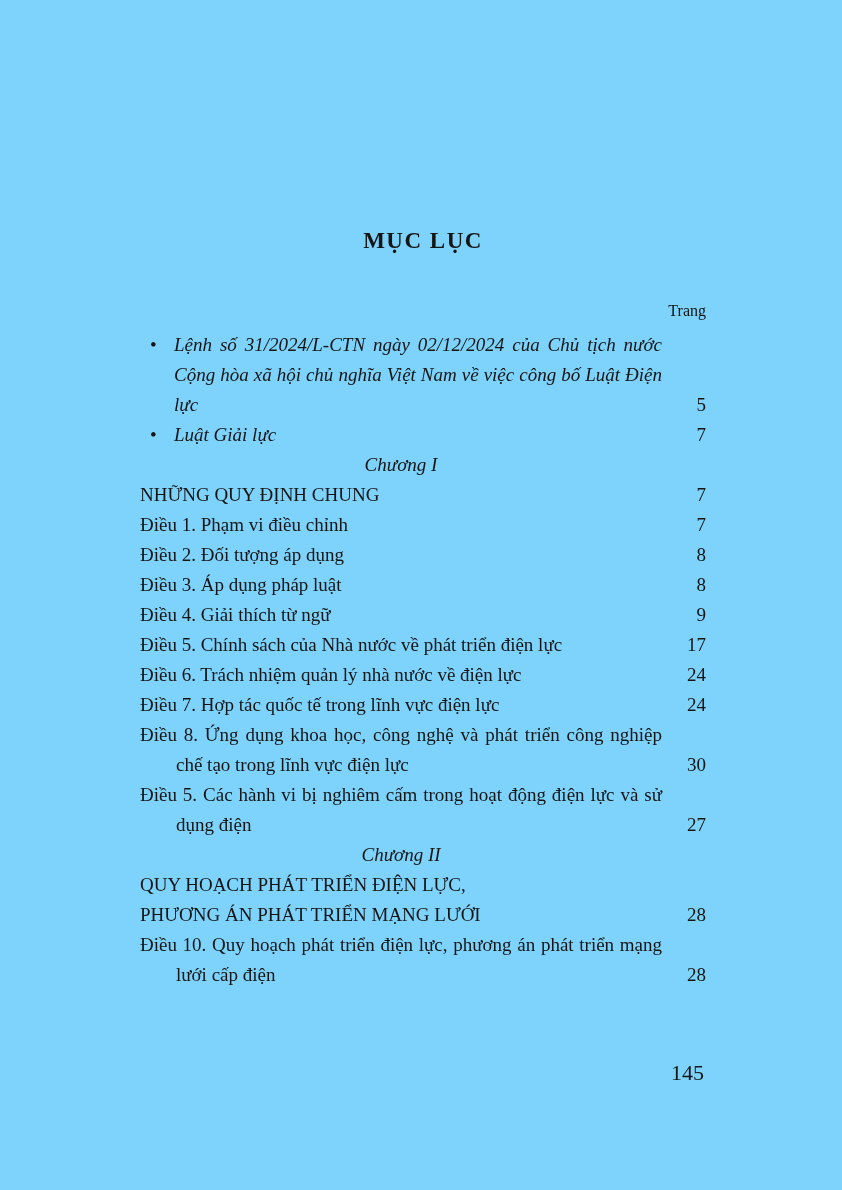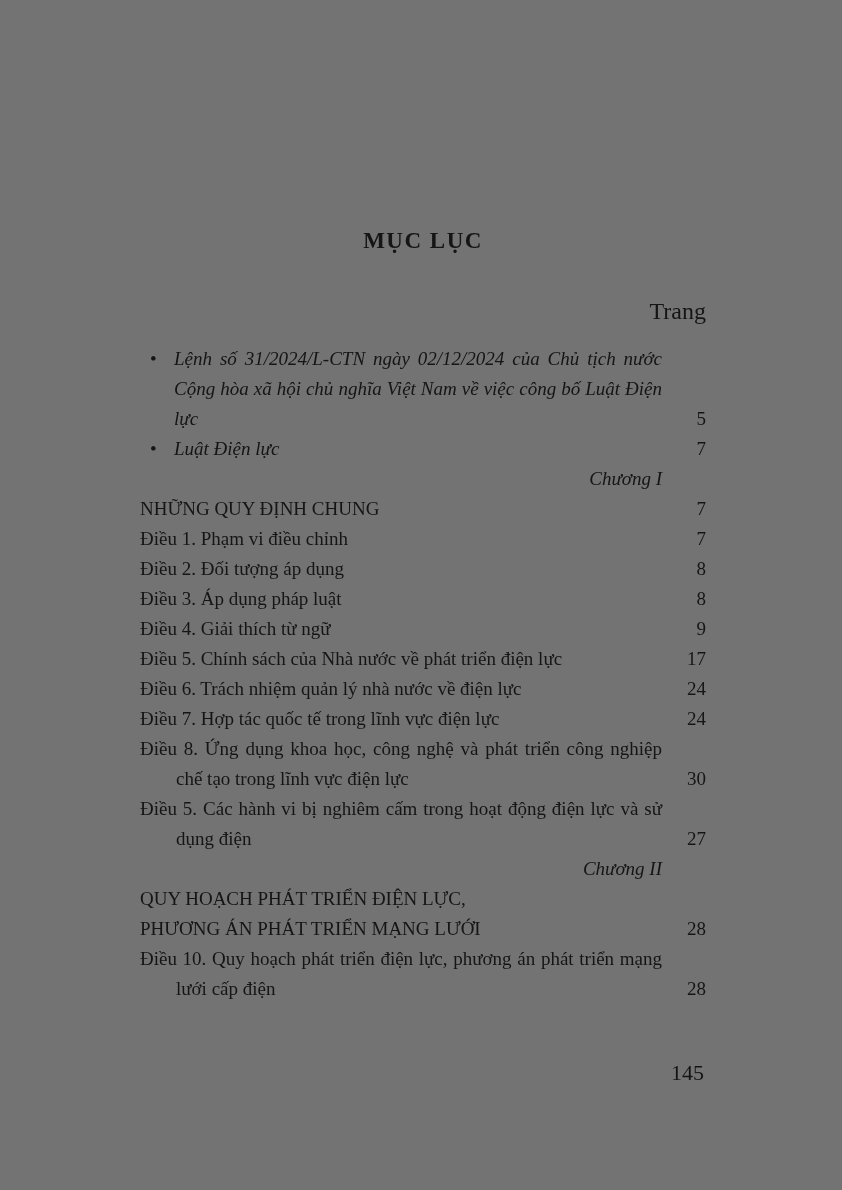--- a/index.html
+++ b/index.html
@@ -1,44 +1,44 @@
 <!DOCTYPE html>
 <html><head>
 <meta charset="utf-8">
 <style>
   html, body { margin: 0; padding: 0; background: #e8e8e8; }
   .page {
     position: relative;
     width: 842px;
     height: 1190px;
     margin: 0 auto;
-    background: #737373;
+    background: #7dd3fc;
     color: #151515;
     font-family: "Liberation Serif", "DejaVu Serif", serif;
     overflow: hidden;
   }
   .content {
     position: absolute;
     left: 140px;
     top: 226px;
     width: 566px;
   }
   .doc-title {
     font-size: 23px;
     font-weight: bold;
     text-align: center;
     letter-spacing: 1.5px;
     margin: 0 0 40px 0;
     line-height: 30px;
   }
   .trang {
     text-align: right;
-    font-size: 24px;
+    font-size: 16px;
     line-height: 30px;
-    margin-bottom: 18px;
+    margin-bottom: 4px;
   }
   .row {
     display: flex;
     font-size: 19px;
     line-height: 30px;
   }
   .txt { flex: 1; text-align: justify; }
   .pg {
     width: 44px;
     text-align: right;
@@ -54,21 +54,21 @@
     line-height: 30px;
   }
   .article-row .txt {
     padding-left: 36px;
     text-indent: -36px;
   }
   .chapter-label {
     font-size: 19px;
     font-style: italic;
     line-height: 30px;
-    text-align: right;
+    text-align: center;
     width: 522px; 
   }
   .chapter-title-row .txt {
     text-align: left;
     font-weight: normal;
   }
   .footer-num {
     position: absolute;
     right: 138px;
     top: 1058px;
@@ -87,21 +87,21 @@
     <div class="trang">Trang</div>
 
     <div class="row bullet-row">
       <span class="bullet">•</span>
       <div class="txt">Lệnh số 31/2024/L-CTN ngày 02/12/2024 của Chủ tịch nước Cộng hòa xã hội chủ nghĩa Việt Nam về việc công bố Luật Điện lực</div>
       <div class="pg">5</div>
     </div>
 
     <div class="row bullet-row">
       <span class="bullet">•</span>
-      <div class="txt">Luật Điện lực</div>
+      <div class="txt">Luật Giải lực</div>
       <div class="pg">7</div>
     </div>
 
     <div class="chapter-label">Chương I</div>
     <div class="row chapter-title-row">
       <div class="txt">NHỮNG QUY ĐỊNH CHUNG</div>
       <div class="pg">7</div>
     </div>
 
     <div class="row article-row">

